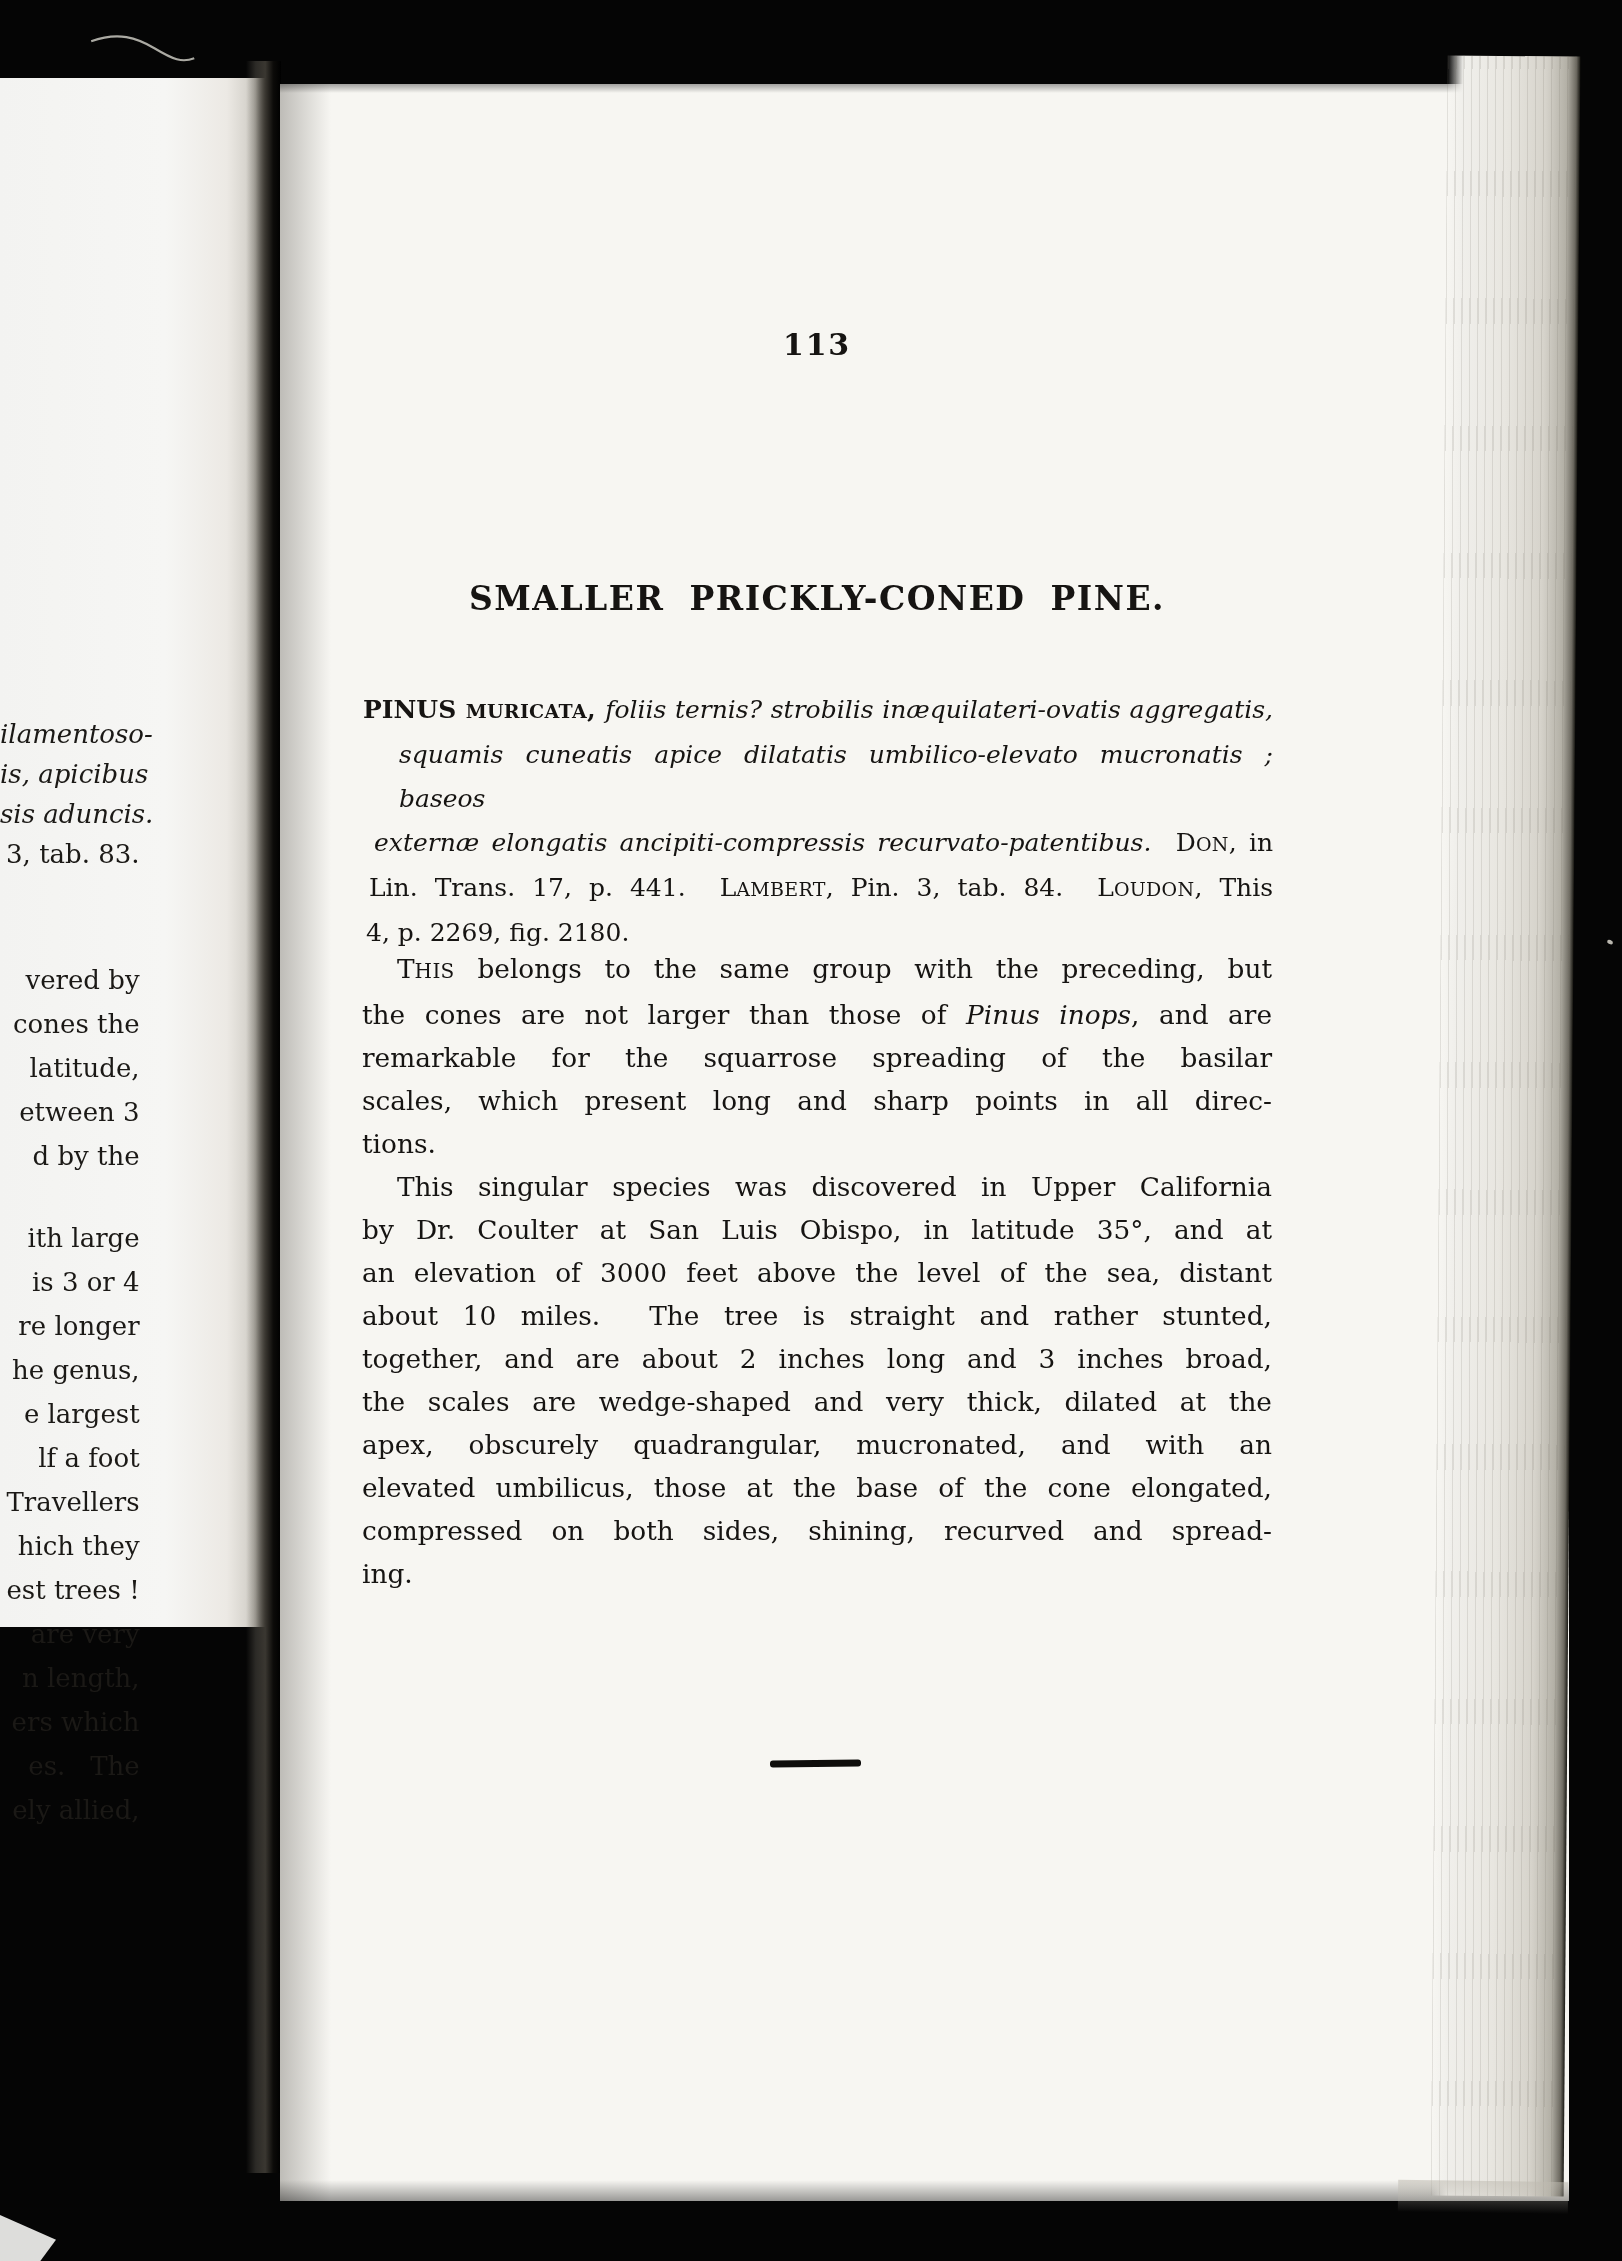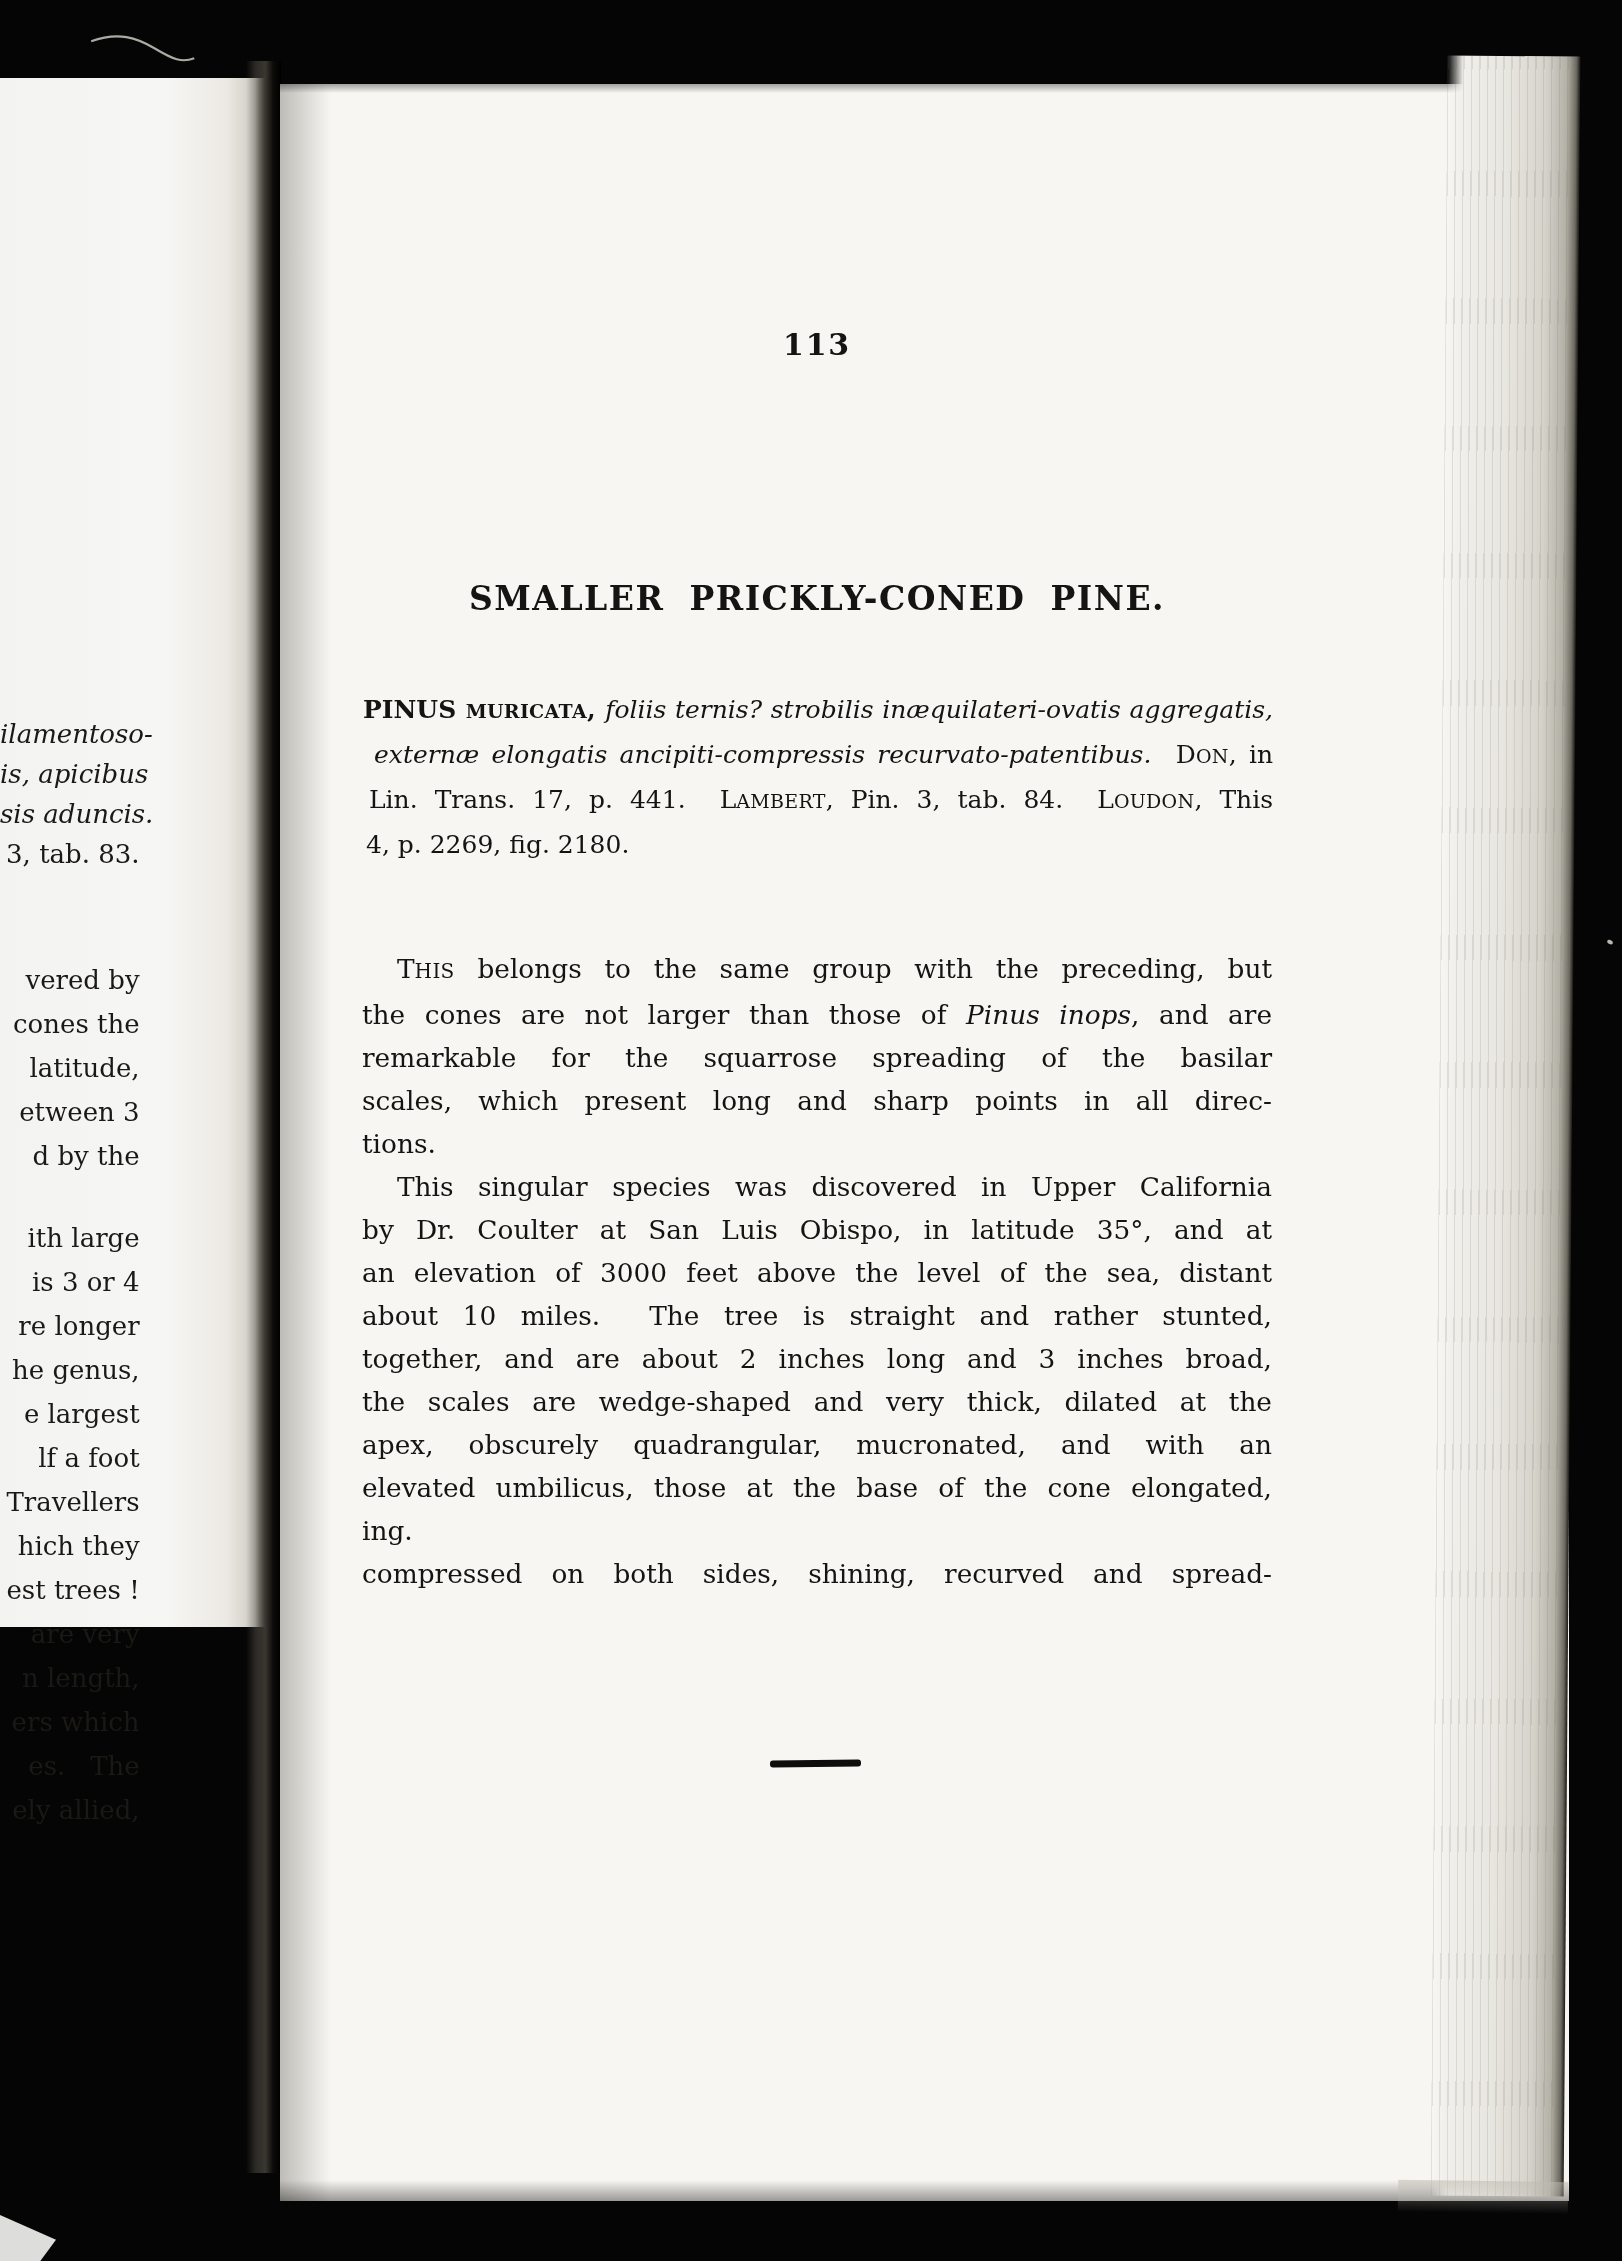--- a/index.html
+++ b/index.html
@@ -122,20 +122,21 @@
     <div class="page-gutter-shadow"></div>
     <div class="page-top-shadow"></div>
     <div class="page-bottom-shadow"></div>
 
     <div class="page-number">113</div>
 
     <div class="title">SMALLER PRICKLY-CONED PINE.</div>
 
     <div class="citation">
         <div class="line j"><span class="seg-b">PINUS </span><span class="seg-bsc">MURICATA</span><span class="seg-b">, </span><span class="seg-i">foliis ternis? strobilis inæquilateri-ovatis aggregatis,</span></div>
+        <div class="line j ind60"><span class="seg-i">squamis cuneatis apice dilatatis umbilico-elevato mucronatis ; baseos</span></div>
         <div class="line j ind18"><span class="seg-i">externæ elongatis ancipiti-compressis recurvato-patentibus.</span><span class="seg-n">&nbsp; D</span><span class="seg-sc">ON</span><span class="seg-n">, in</span></div>
         <div class="line j ind10"><span class="seg-n">Lin. Trans. 17, p. 441.&nbsp; L</span><span class="seg-sc">AMBERT</span><span class="seg-n">, Pin. 3, tab. 84.&nbsp; L</span><span class="seg-sc">OUDON</span><span class="seg-n">, This</span></div>
         <div class="line ind5"><span class="seg-n">4, p. 2269, fig. 2180.</span></div>
       </div>
 
     <div class="body-block para1">
         <div class="line j first"><span class="seg-n">T</span><span class="seg-sc">HIS</span><span class="seg-n"> belongs to the same group with the preceding, but</span></div>
         <div class="line j"><span class="seg-n">the cones are not larger than those of </span><span class="seg-i">Pinus inops</span><span class="seg-n">, and are</span></div>
         <div class="line j"><span class="seg-n">remarkable for the squarrose spreading of the basilar</span></div>
         <div class="line j"><span class="seg-n">scales, which present long and sharp points in all direc-</span></div>
@@ -144,22 +145,22 @@
 
     <div class="body-block para2">
         <div class="line j first"><span class="seg-n">This singular species was discovered in Upper California</span></div>
         <div class="line j"><span class="seg-n">by Dr. Coulter at San Luis Obispo, in latitude 35°, and at</span></div>
         <div class="line j"><span class="seg-n">an elevation of 3000 feet above the level of the sea, distant</span></div>
         <div class="line j"><span class="seg-n">about 10 miles.&nbsp; The tree is straight and rather stunted,</span></div>
         <div class="line j"><span class="seg-n">together, and are about 2 inches long and 3 inches broad,</span></div>
         <div class="line j"><span class="seg-n">the scales are wedge-shaped and very thick, dilated at the</span></div>
         <div class="line j"><span class="seg-n">apex, obscurely quadrangular, mucronated, and with an</span></div>
         <div class="line j"><span class="seg-n">elevated umbilicus, those at the base of the cone elongated,</span></div>
+        <div class="line j"><span class="seg-n">compressed on both sides, shining, recurved and spread-</span></div>
         <div class="line"><span class="seg-n">ing.</span></div>
-        <div class="line j"><span class="seg-n">compressed on both sides, shining, recurved and spread-</span></div>
       </div>
 
     <div class="rule"></div>
   </div>
 
   <div class="fore-edge"></div>
 
   <svg class="thread" width="243" height="97" viewBox="0 0 400 160">
     <path d="M150,68 C 195,52 225,62 255,80 S 300,104 320,96" fill="none" stroke="#c9c8c0" stroke-width="3.5" opacity="0.85"></path>
   </svg>

